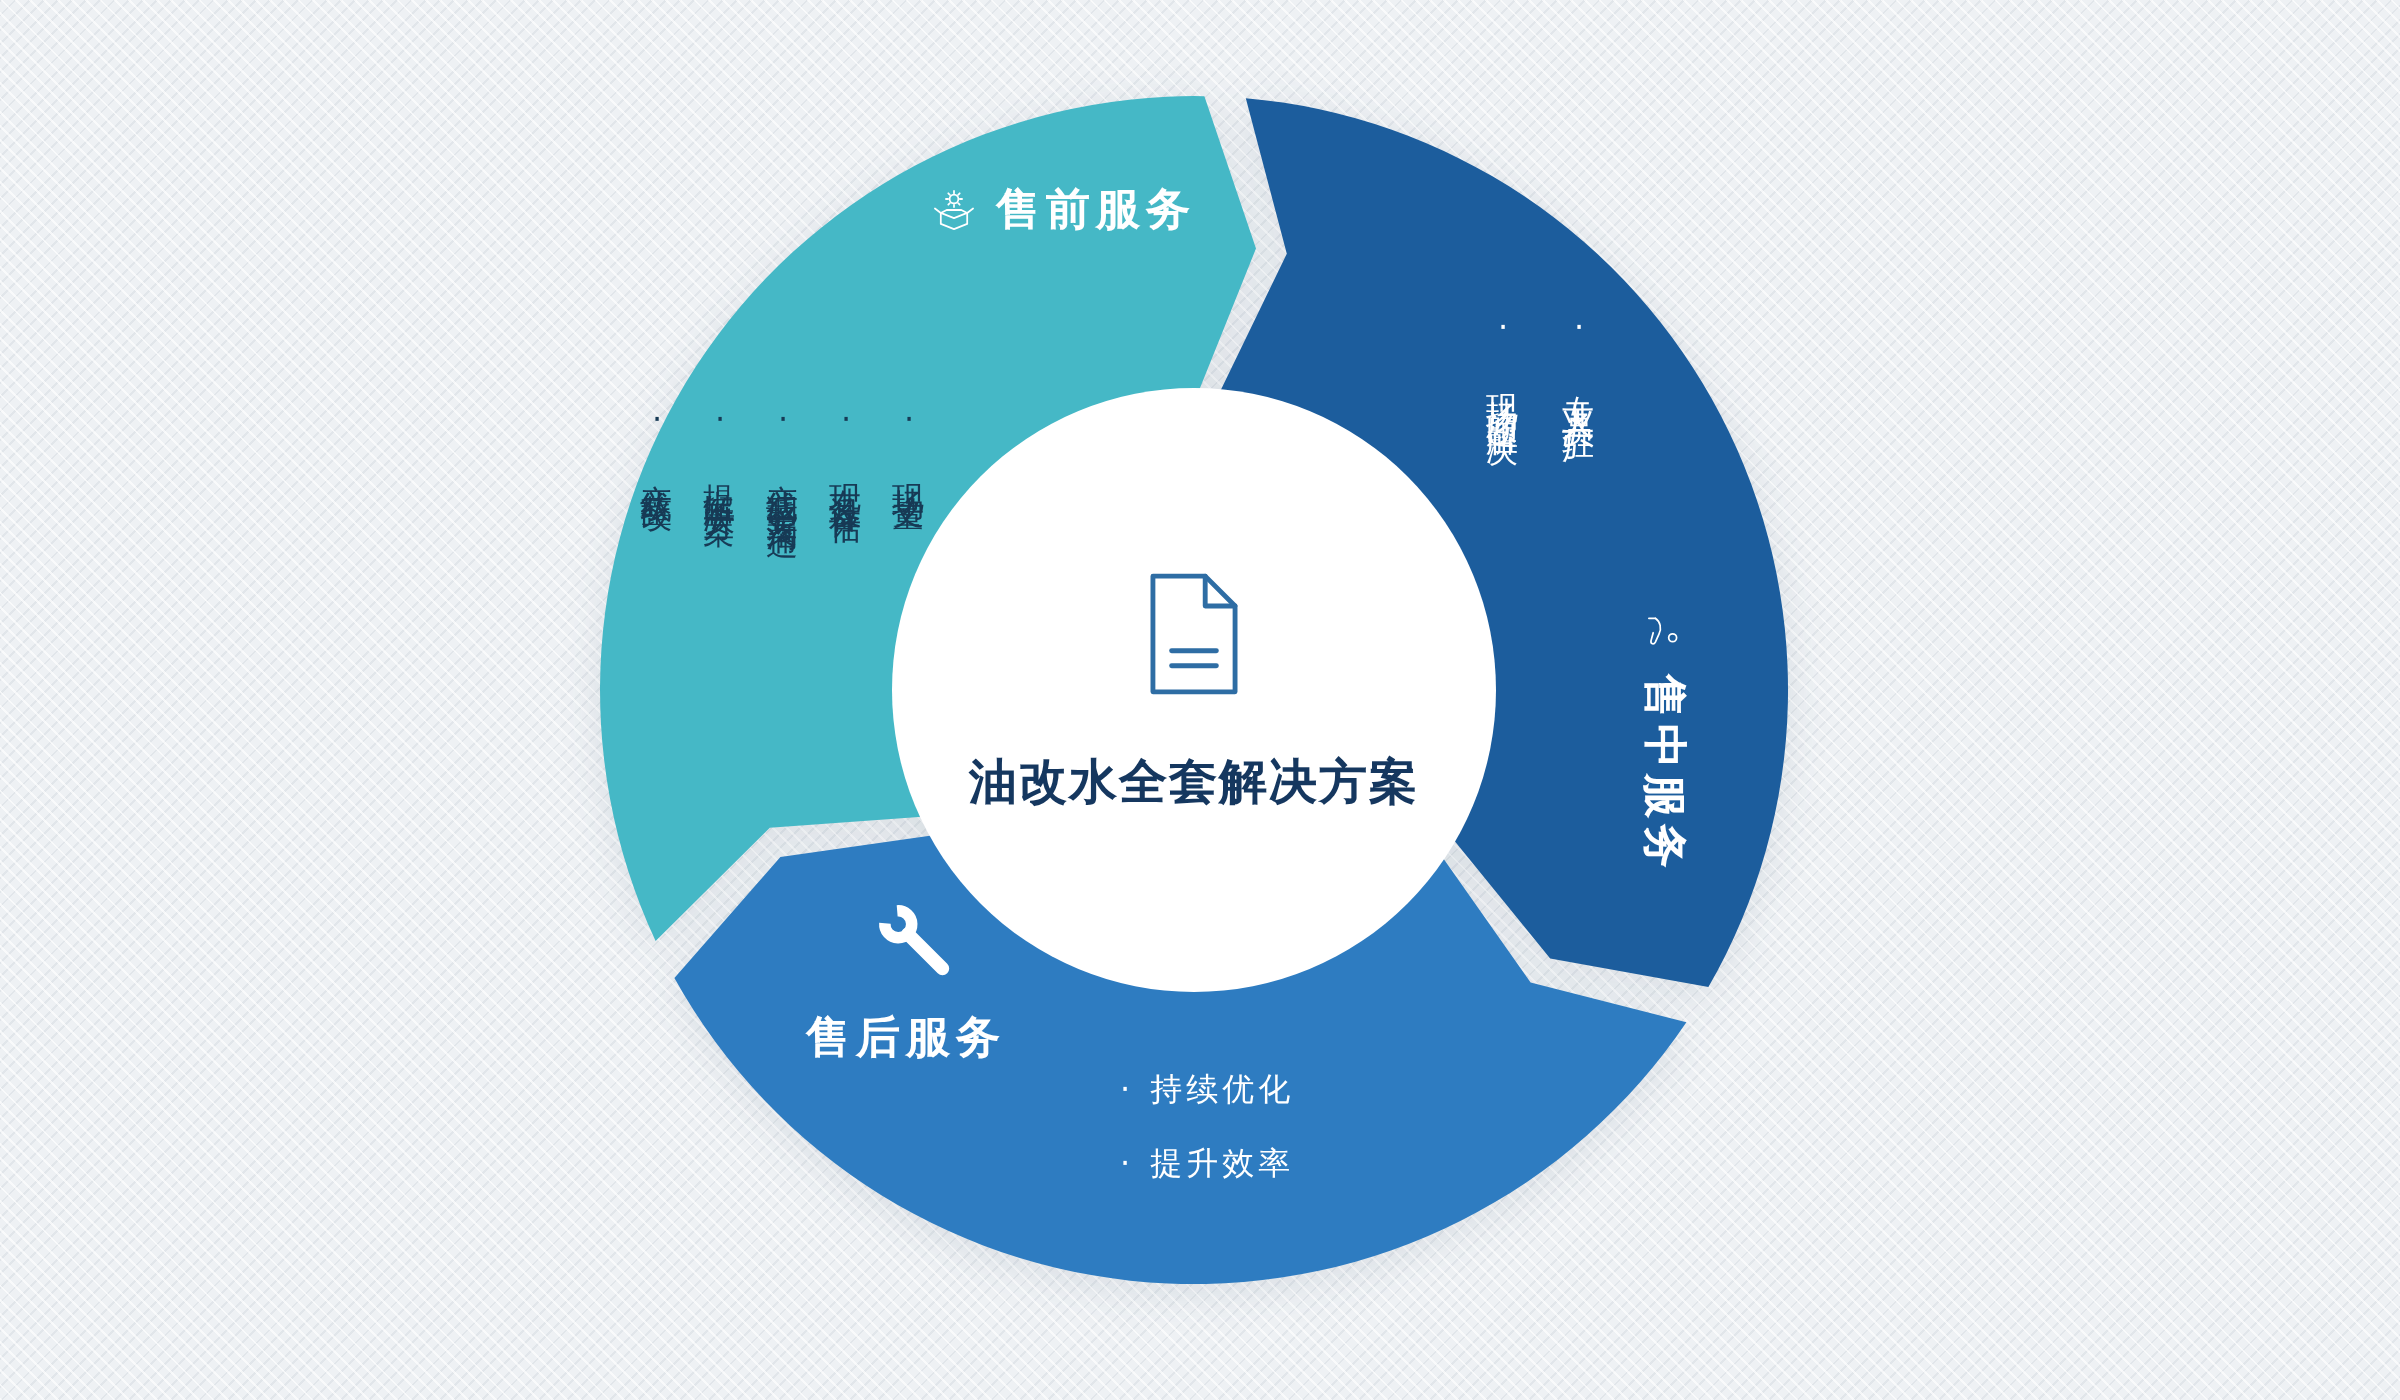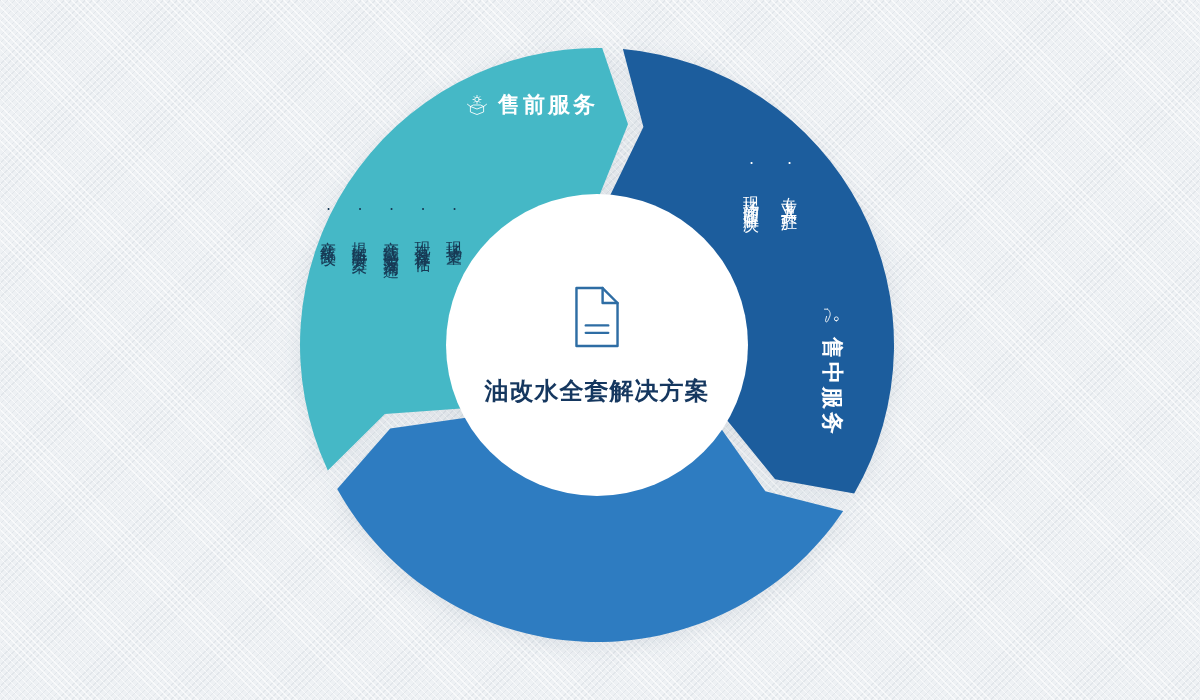--- a/index.html
+++ b/index.html
@@ -70,28 +70,39 @@
 
   <div class="mid-block">
     <svg width="46" height="46" viewBox="0 0 50 50" fill="none" stroke="#ffffff" stroke-width="2.4" stroke-linejoin="round" stroke-linecap="round">
       <circle cx="33" cy="13" r="5.5"></circle>
       <path d="M6,37 C11,30 20,28 28,32 L39,37 C43,39 42,44 37,43 L26,40"></path>
       <path d="M6,37 L6,46"></path>
     </svg>
     <div class="seg-label">售中服务</div>
   </div>
 
+  <div class="after-block">
+    <svg width="48" height="48" viewBox="0 0 50 50">
+      <path d="M20.4,14 A7,7 0 1 1 14,20.4" fill="none" stroke="#ffffff" stroke-width="6"></path>
+      <line x1="26" y1="26" x2="44" y2="44" stroke="#ffffff" stroke-width="7" stroke-linecap="round"></line>
+    </svg>
+    <div class="seg-label">售后服务</div>
+  </div>
 
   <div class="vlist pre-list">
     <div class="vitem"><span class="dot">·</span><span>现场丈量</span></div>
     <div class="vitem"><span class="dot">·</span><span>现有设备评估</span></div>
     <div class="vitem"><span class="dot">·</span><span>产线调整方案沟通</span></div>
     <div class="vitem"><span class="dot">·</span><span>提出解决方案</span></div>
     <div class="vitem"><span class="dot">·</span><span>产线整改</span></div>
   </div>
 
   <div class="vlist mid-list">
     <div class="vitem"><span class="dot">·</span><span>专业人员驻厂</span></div>
     <div class="vitem"><span class="dot">·</span><span>现场问题解决</span></div>
   </div>
 
+  <div class="after-list">
+    <span class="hitem"><span class="dot">·</span><span>持续优化</span></span>
+    <span class="hitem"><span class="dot">·</span><span>提升效率</span></span>
+  </div>
 
 </div>
 
 </body></html>

